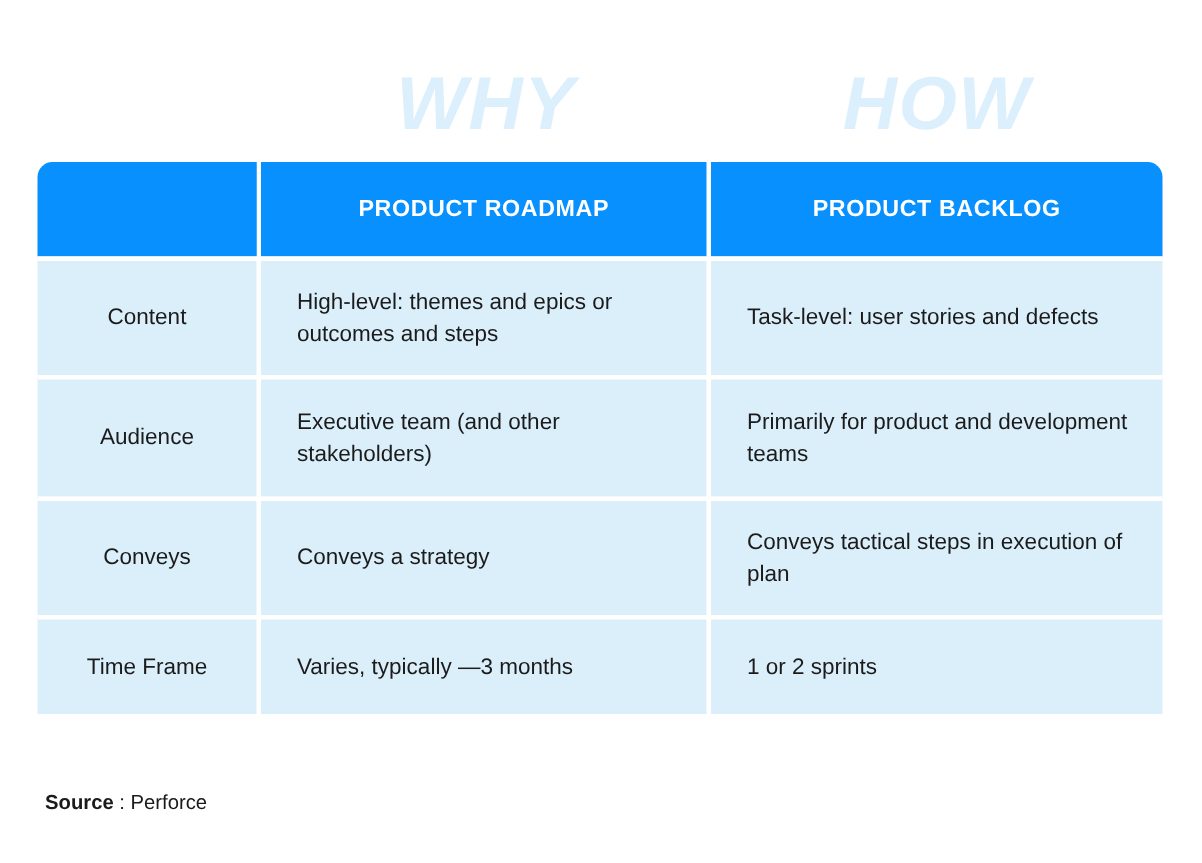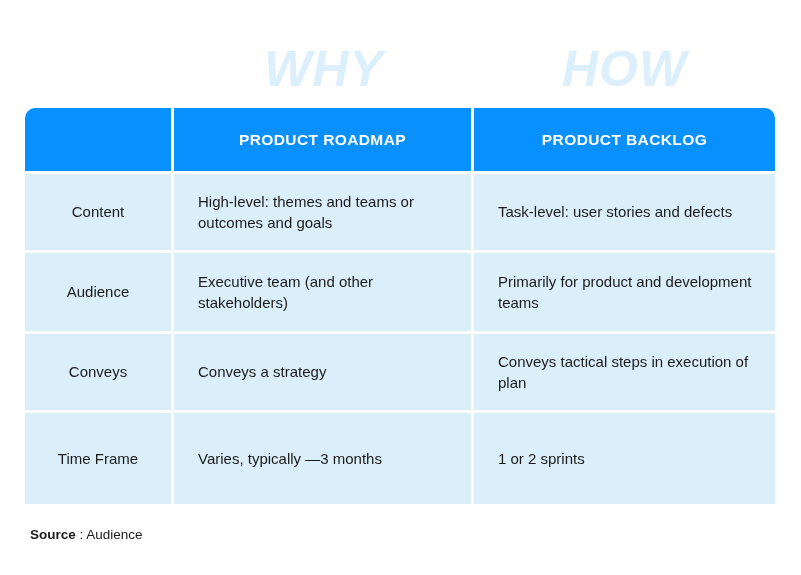--- a/index.html
+++ b/index.html
@@ -101,21 +101,21 @@
     padding: 18px 8px;
   }
   td.value-cell {
     text-align: left;
     padding: 6px 16px 6px 24px;
   }
 
   tbody tr.r1 td { height: 79px; }
   tbody tr.r2 td { height: 81px; }
   tbody tr.r3 td { height: 79px; }
-  tbody tr.r4 td { height: 94px; }
+  tbody tr.r4 td { height: 66px; }
 
   
   .source-note {
     position: absolute;
     left: 30px;
     top: 527px;
     font-size: 13.5px;
     color: #1b1b1b;
     white-space: nowrap;
   }
@@ -140,21 +140,21 @@
   <thead>
     <tr>
       <th></th>
       <th>PRODUCT ROADMAP</th>
       <th>PRODUCT BACKLOG</th>
     </tr>
   </thead>
   <tbody>
     <tr class="r1">
       <td class="label-cell">Content</td>
-      <td class="value-cell">High-level: themes and teams or outcomes and goals</td>
+      <td class="value-cell">High-level: themes and epics or outcomes and steps</td>
       <td class="value-cell">Task-level: user stories and defects</td>
     </tr>
     <tr class="r2">
       <td class="label-cell">Audience</td>
       <td class="value-cell">Executive team (and other stakeholders)</td>
       <td class="value-cell">Primarily for product and development teams</td>
     </tr>
     <tr class="r3">
       <td class="label-cell">Conveys</td>
       <td class="value-cell">Conveys a strategy</td>
@@ -162,14 +162,14 @@
     </tr>
     <tr class="r4">
       <td class="label-cell">Time Frame</td>
       <td class="value-cell">Varies, typically —3 months</td>
       <td class="value-cell">1 or 2 sprints</td>
     </tr>
   </tbody>
 </table>
 
 <div class="source-note">
-  <span class="source-label">Source</span><span class="source-value"> : Audience</span>
+  <span class="source-label">Source</span><span class="source-value"> : Perforce</span>
 </div>
 
 </body></html>

